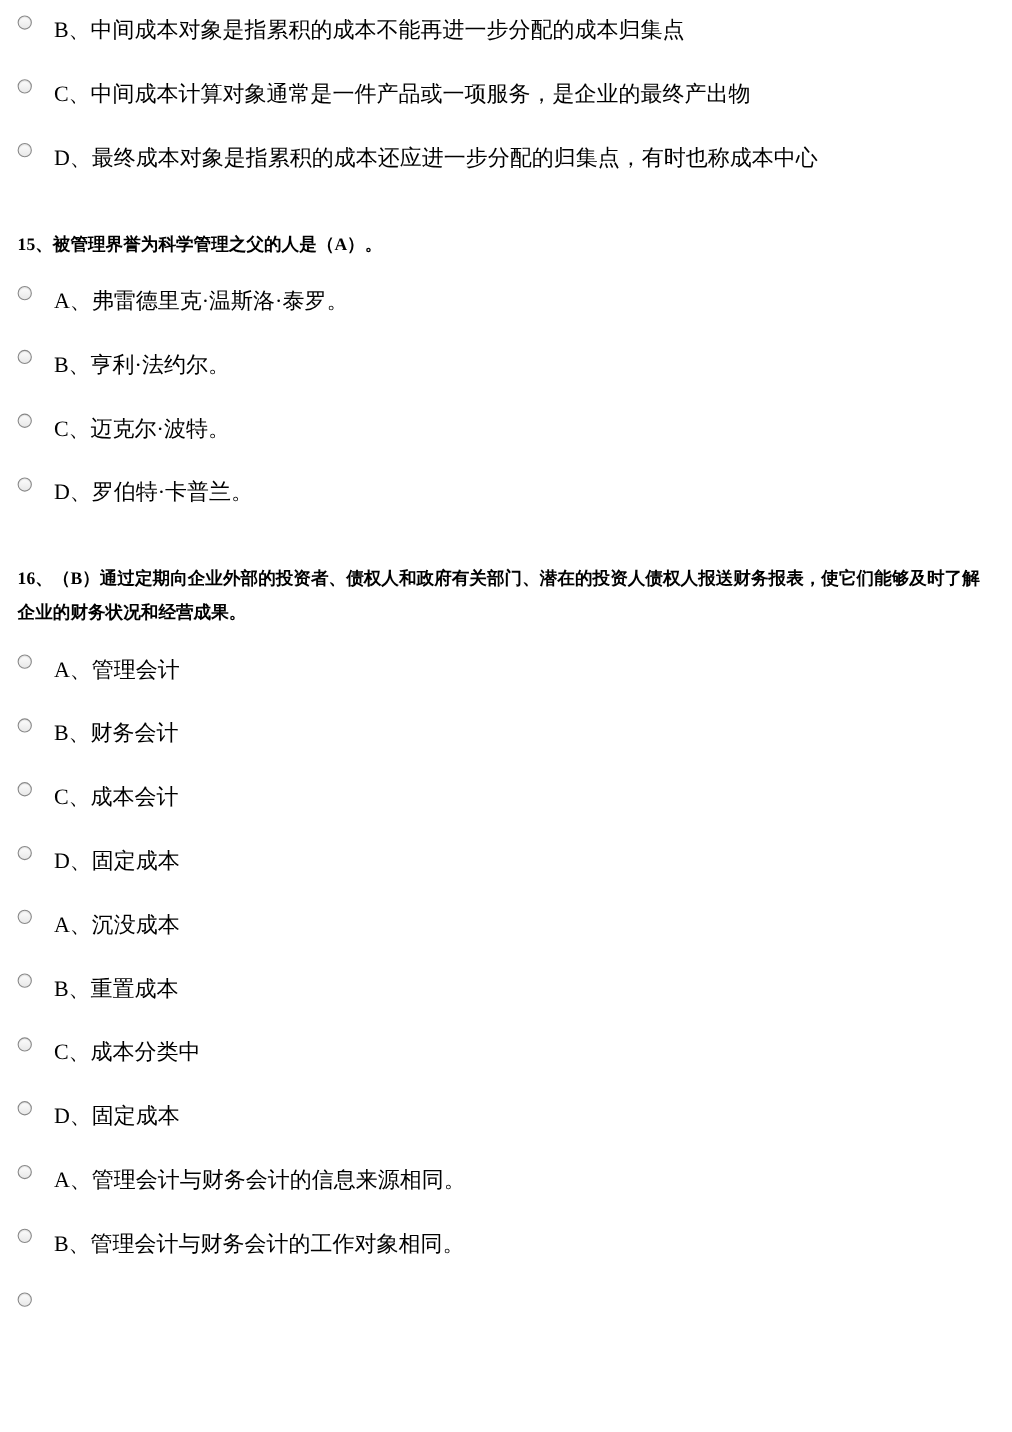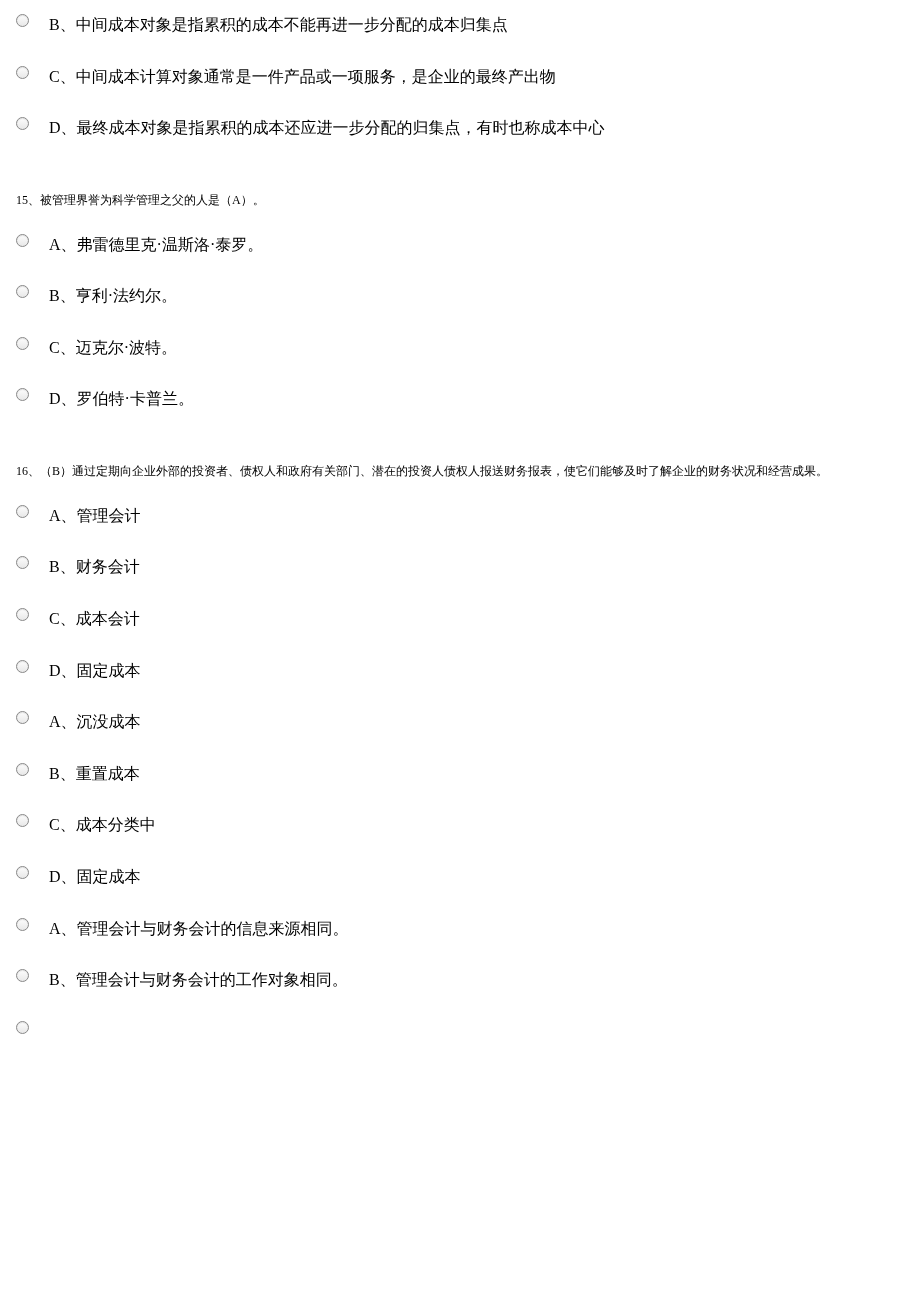--- a/index.html
+++ b/index.html
@@ -26,28 +26,29 @@
       height: 13px;
       border: 1px solid #888;
       border-radius: 50%;
       background: linear-gradient(to bottom, #fdfdfd, #e8e8e8);
       margin-right: 20px;
       margin-top: 4px;
       flex-shrink: 0;
       box-shadow: inset 0 1px 1px rgba(0,0,0,0.1);
     }
     .option-text {
-      font-size: 16px;
+      font-size: 20px;
       padding-top: 2px;
     }
     .question-text {
-      font-size: 12px;
+      font-size: 16px;
       margin-top: 48px;
       margin-bottom: 18px;
       line-height: 1.9;
+      font-weight: bold;
     }
     .question-block {
       margin-bottom: 8px;
     }
   </style>
 </head>
 <body>
 
 <div class="question-block">
   <div class="option-row">

